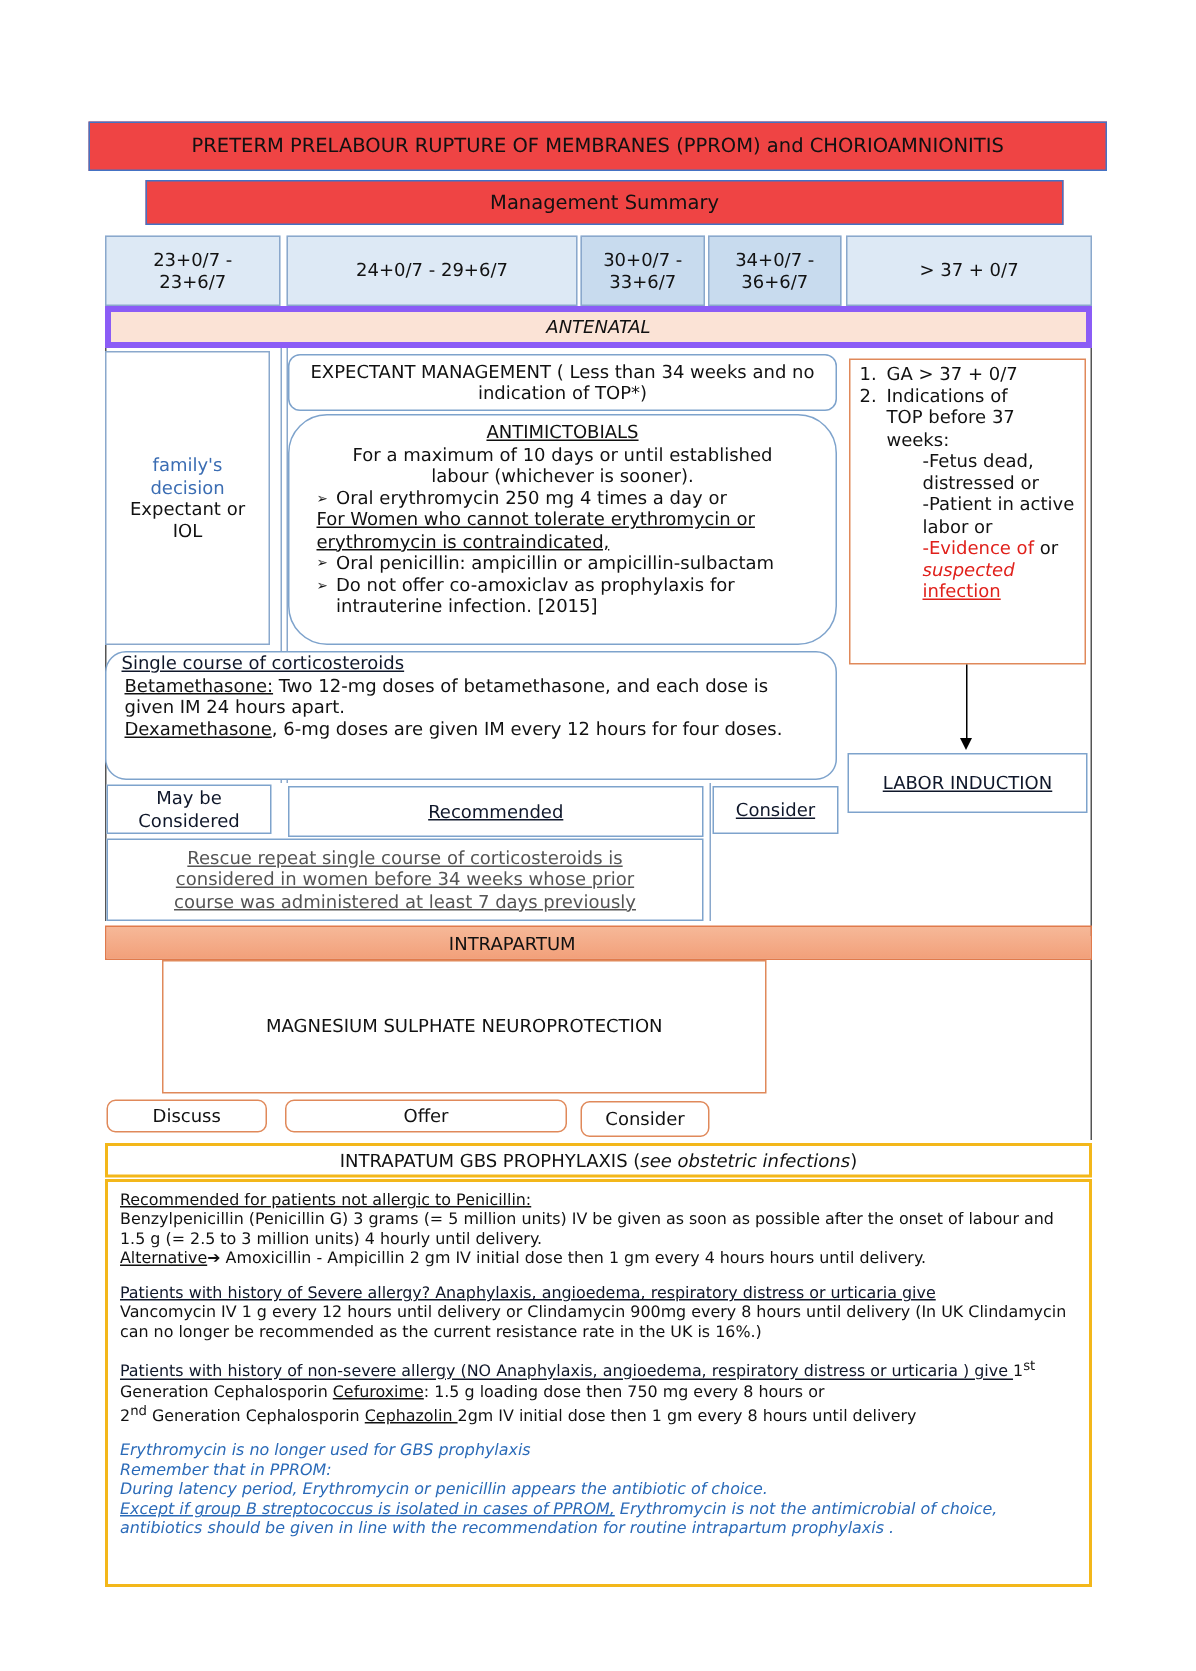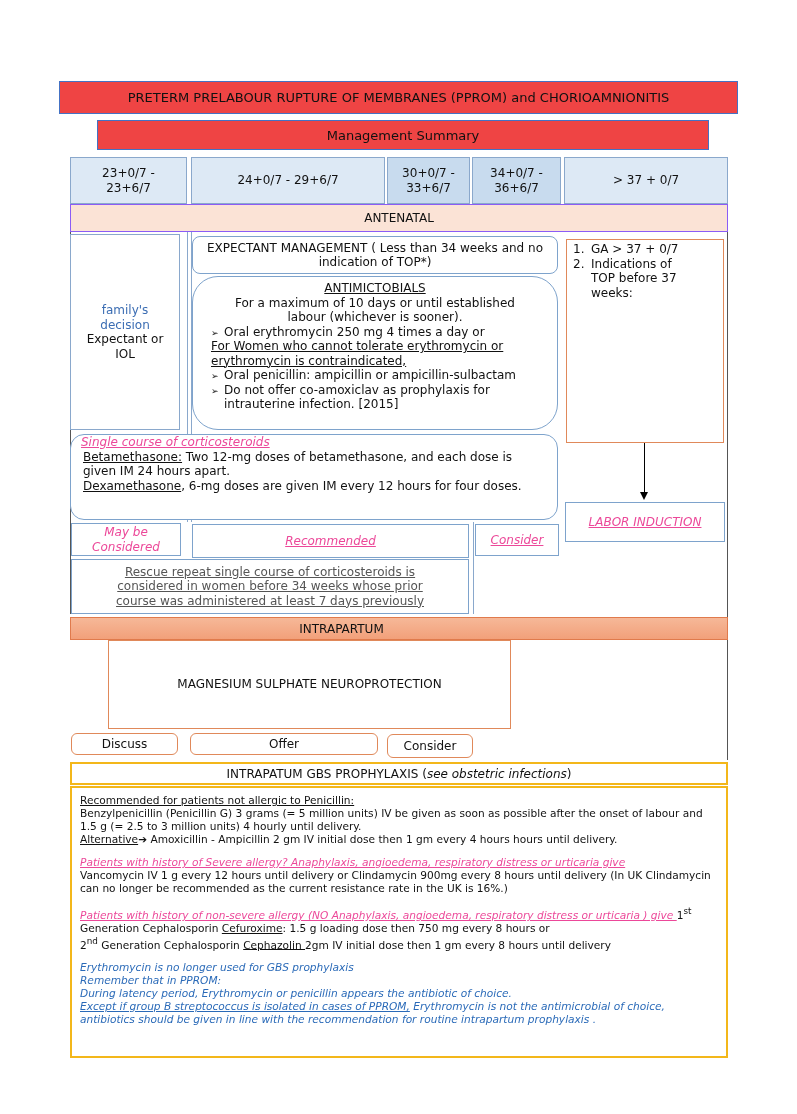--- a/index.html
+++ b/index.html
@@ -1,29 +1,29 @@
 <!DOCTYPE html>
 <html><head>
 <meta charset="utf-8">
 <style>
   html, body { margin:0; padding:0; background:#fff; }
   body { width:797px; height:1114px; position:relative; overflow:hidden;
          font-family:"DejaVu Sans", sans-serif; color:#111; }
   .abs { position:absolute; box-sizing:border-box; }
   .center { display:flex; align-items:center; justify-content:center; text-align:center; }
   .u { text-decoration:underline; }
-  .orange { color:#ec4899;font-style:italic; }
+  .orange { color:#0f172a; }
   .red { color:#e0201b; }
   .blue { color:#3b6db3; }
   .gray { color:#555; }
   .hdr { border:1px solid #4472c4; background:#ef4444; font-size:13px; }
   .ga { border:1px solid #8aa8cc; font-size:12px; line-height:15px; }
   .ga.l1 { background:#dde9f5; }
   .ga.l2 { background:#c8dbee; }
-  .sec-antenatal { background:#fbe3d6; border:1px solid #8b5cf6; font-size:12px; }
+  .sec-antenatal { background:#fbe3d6; border:4px solid #8b5cf6; font-size:12px;font-style:italic; }
   .sec-intrapartum { background:linear-gradient(#f6b898,#f2a07a); border:1px solid #e07a4c; font-size:12px; }
   .col-line { position:absolute; border-left:1px solid #8aa8cc; }
   .rbox { border:1px solid #7ea3cc; border-radius:12px; background:#fff; }
   .sbox { border:1px solid #7ea3cc; background:#fff; }
   .obox { border:1px solid #e0895a; background:#fff; }
   .orbox { border:1px solid #e0895a; border-radius:6px; background:#fff; }
   .txt { font-size:12px; line-height:14.5px; }
   .gbs-head { border:2px solid #f3b71a; background:#fff; font-size:12px; }
   .gbs-body { border:2px solid #f3b71a; background:#fff; padding:6px 8px; font-size:10.6px; line-height:13px; }
   .gbs-body p { margin:0 0 10px 0; }
@@ -96,20 +96,30 @@
 
 <div class="abs obox txt" style="left:566px;top:239px;width:158px;height:204px;padding:2px 6px;">
   <div style="display:flex;">
       <span style="width:18px;">1.</span>
       <span>GA &gt; 37 + 0/7</span>
     </div>
   <div style="display:flex;">
       <span style="width:18px;flex:none;">2.</span>
       <span style="width:100px;">Indications of TOP before 37 weeks:</span>
     </div>
+  <div style="padding-left:42px;">
+    <div>-Fetus dead, distressed or</div>
+    <div>-Patient in active labor or</div>
+    <div>
+      <span class="red">-Evidence of</span>
+      <span>or</span>
+      <span class="red it">suspected</span>
+      <span class="red u">infection</span>
+    </div>
+  </div>
 </div>
 
 <div class="arrow-line" style="left:644px;top:443px;height:50px;"></div>
 <div class="arrow-head" style="left:640px;top:492px;"></div>
 
 <div class="abs rbox center txt" style="left:565px;top:502px;width:160px;height:40px;border-radius:0;">
   <span class="orange u">LABOR INDUCTION</span>
 </div>
 
 <div class="abs rbox txt" style="left:70px;top:434px;width:488px;height:86px;padding:0 12px;border-radius:14px;">

